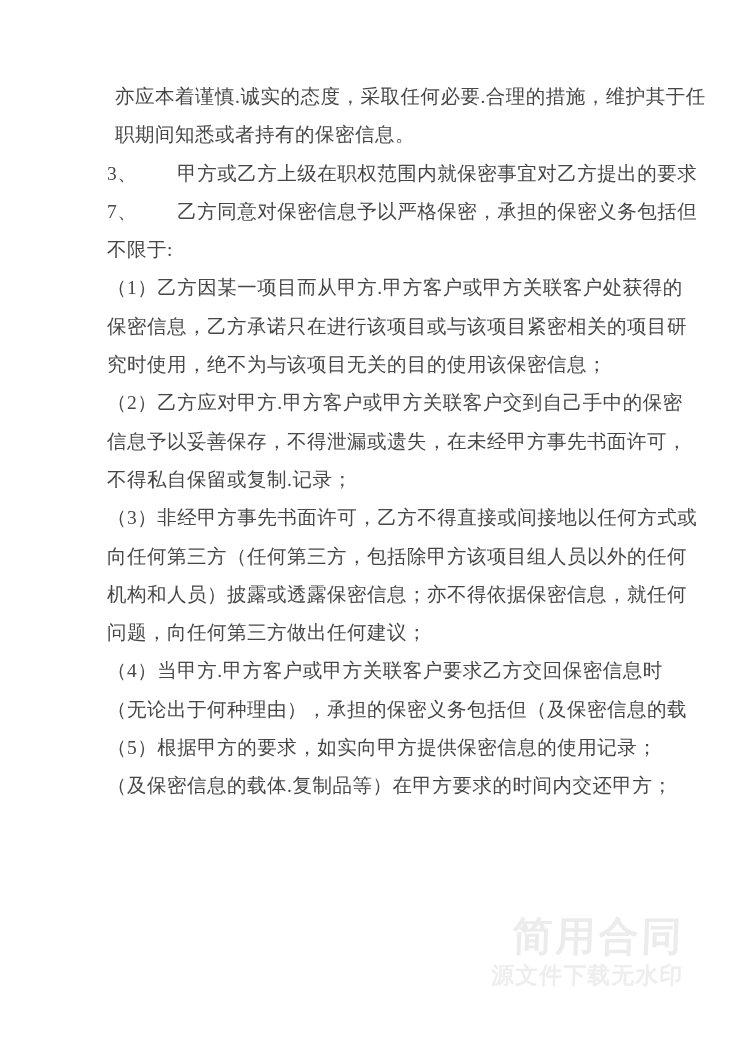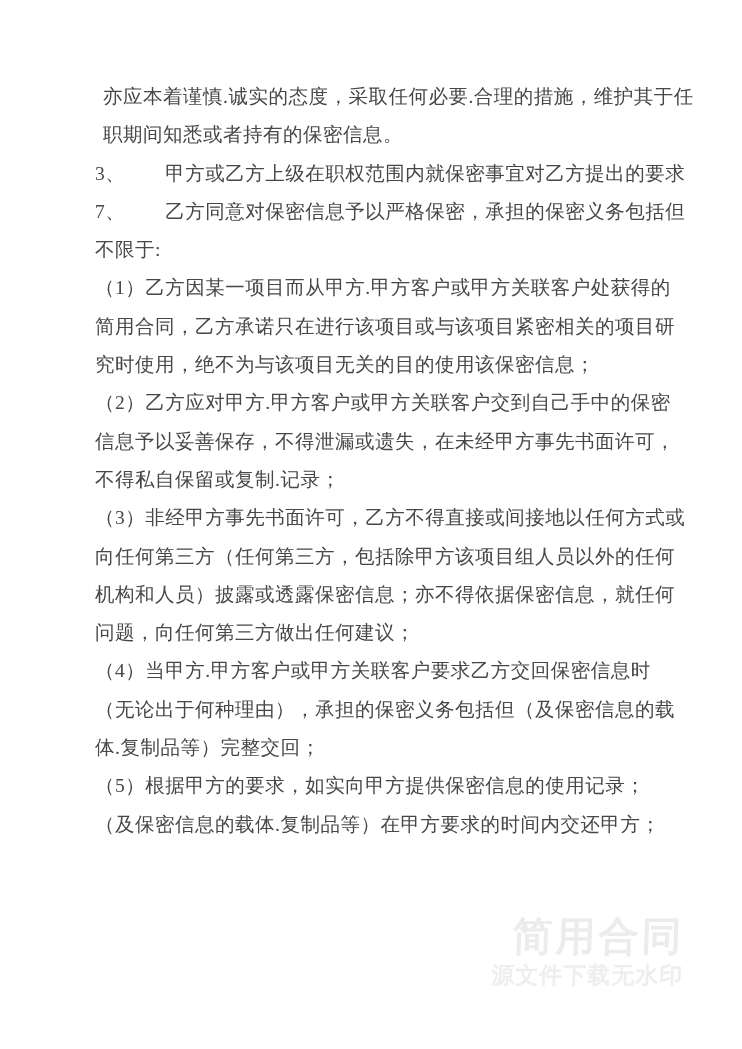--- a/index.html
+++ b/index.html
@@ -10,21 +10,21 @@
   .page {
     position: relative;
     width: 742px;
     height: 1049px;
     background: #ffffff;
     overflow: hidden;
     font-family: "Liberation Serif", "DejaVu Serif", serif;
   }
   .content {
     position: absolute;
-    left: 95px;
+    left: 107px;
     top: 78px;
     color: #474747;
     font-size: 19.5px;
   }
   .line {
     height: 38.3px;
     line-height: 38.3px;
     white-space: nowrap;
     letter-spacing: 0.5px;
   }
@@ -59,32 +59,31 @@
 <body>
 
 <div class="page">
   <div class="content">
       <div class="line indent">亦应本着谨慎.诚实的态度，采取任何必要.合理的措施，维护其于任</div>
       <div class="line indent">职期间知悉或者持有的保密信息。</div>
       <div class="line">3、　　甲方或乙方上级在职权范围内就保密事宜对乙方提出的要求</div>
       <div class="line">7、　　乙方同意对保密信息予以严格保密，承担的保密义务包括但</div>
       <div class="line">不限于:</div>
       <div class="line">（1）乙方因某一项目而从甲方.甲方客户或甲方关联客户处获得的</div>
-      <div class="line">简用合同，乙方承诺只在进行该项目或与该项目紧密相关的项目研</div>
+      <div class="line">保密信息，乙方承诺只在进行该项目或与该项目紧密相关的项目研</div>
       <div class="line">究时使用，绝不为与该项目无关的目的使用该保密信息；</div>
       <div class="line">（2）乙方应对甲方.甲方客户或甲方关联客户交到自己手中的保密</div>
       <div class="line">信息予以妥善保存，不得泄漏或遗失，在未经甲方事先书面许可，</div>
       <div class="line">不得私自保留或复制.记录；</div>
       <div class="line">（3）非经甲方事先书面许可，乙方不得直接或间接地以任何方式或</div>
       <div class="line">向任何第三方（任何第三方，包括除甲方该项目组人员以外的任何</div>
       <div class="line">机构和人员）披露或透露保密信息；亦不得依据保密信息，就任何</div>
       <div class="line">问题，向任何第三方做出任何建议；</div>
       <div class="line">（4）当甲方.甲方客户或甲方关联客户要求乙方交回保密信息时</div>
       <div class="line">（无论出于何种理由），承担的保密义务包括但（及保密信息的载</div>
-      <div class="line">体.复制品等）完整交回；</div>
       <div class="line">（5）根据甲方的要求，如实向甲方提供保密信息的使用记录；</div>
       <div class="line">（及保密信息的载体.复制品等）在甲方要求的时间内交还甲方；</div>
     </div>
 
   <div class="watermark">
     <div class="wm-title">简用合同</div>
     <div class="wm-sub">源文件下载无水印</div>
   </div>
 </div>
 

